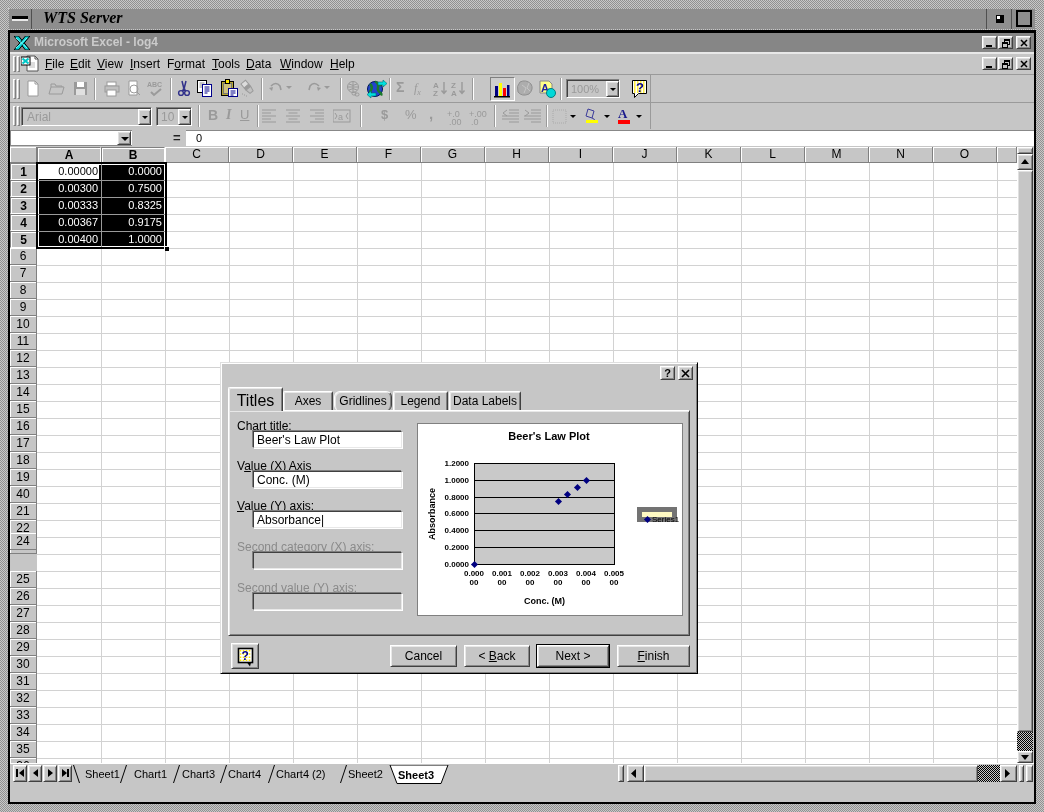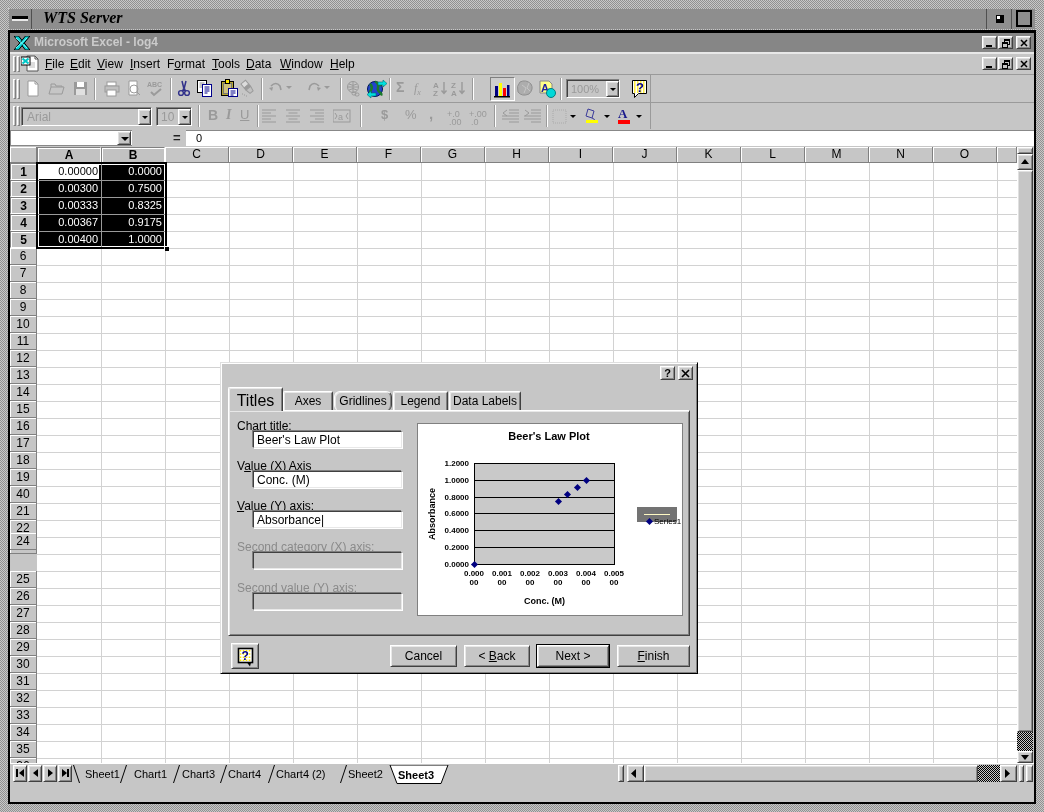--- a/index.html
+++ b/index.html
@@ -543,21 +543,21 @@
 
     <div class="abs xlab" style="left:41px;">0.000<br>00</div>
     <div class="abs xlab" style="left:69px;">0.001<br>00</div>
     <div class="abs xlab" style="left:97px;">0.002<br>00</div>
     <div class="abs xlab" style="left:125px;">0.003<br>00</div>
     <div class="abs xlab" style="left:153px;">0.004<br>00</div>
     <div class="abs xlab" style="left:181px;">0.005<br>00</div>
 
     <div class="abs" style="left:56px;top:172px;width:141px;text-align:center;font-size:9px;font-weight:bold;">Conc. (M)</div>
 
-    <div class="abs" style="left:219px;top:83px;width:40px;height:15px;background:#fef9c3;border:7px solid #737373;">
+    <div class="abs" style="left:219px;top:83px;width:40px;height:15px;background:#fef9c3;border:5px solid #737373;">
       <div class="abs dmd" style="left:3px;top:5px;"></div>
       <span style="position:absolute;left:10px;top:3px;font-size:8px;">Series1</span>
     </div>
 
     <div class="abs dmd" style="left:54px;top:138px;"></div>
     <div class="abs dmd" style="left:138px;top:75px;"></div>
     <div class="abs dmd" style="left:147px;top:68px;"></div>
     <div class="abs dmd" style="left:157px;top:61px;"></div>
     <div class="abs dmd" style="left:166px;top:54px;"></div>
   </div>

